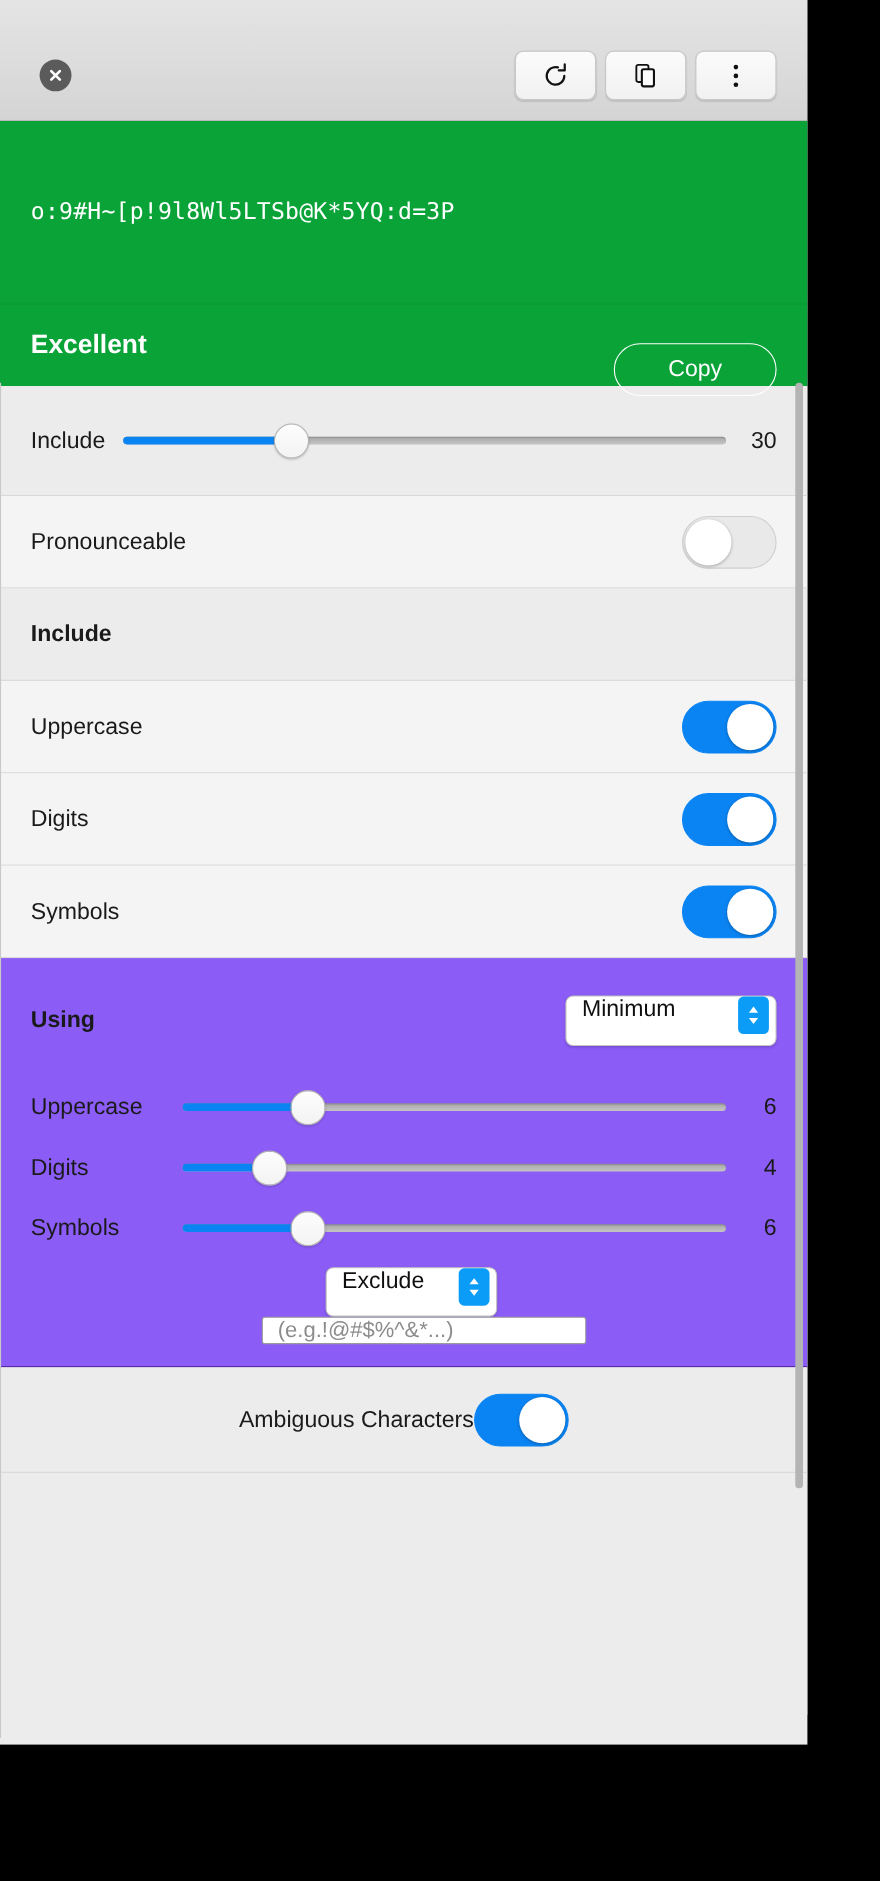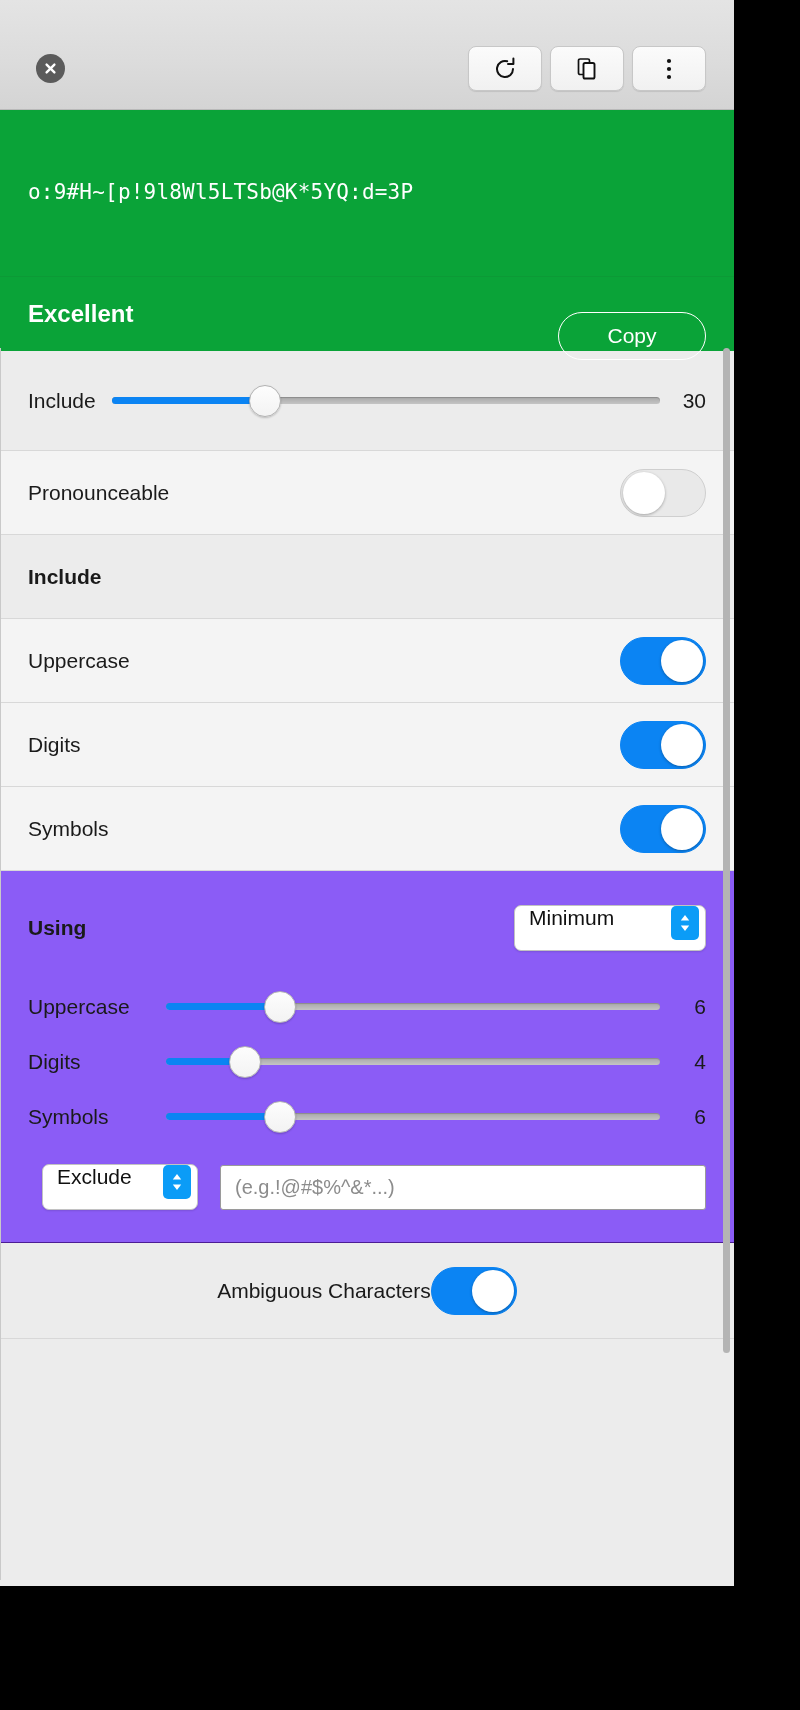--- a/index.html
+++ b/index.html
@@ -267,20 +267,21 @@
   }
   .sub-slider-row .row-label { width: 132px; flex: none; }
   .sub-slider-row .slider { margin-left: 6px; margin-right: 16px; }
 
   .exclude-row {
     display: flex;
     align-items: center;
     height: 70px;
     padding-left: 14px;
     margin-top: 8px;
+    flex-direction: column;
   }
   .exclude-input {
     flex: 1;
     margin-left: 22px;
     height: 45px;
     background: #ffffff;
     border: 1px solid #9a9a9a;
     border-radius: 3px;
     font-size: 20px;
     color: #888888;

